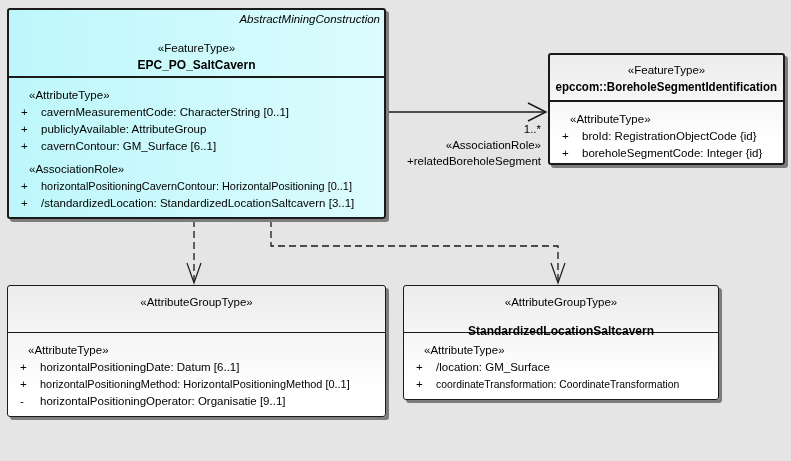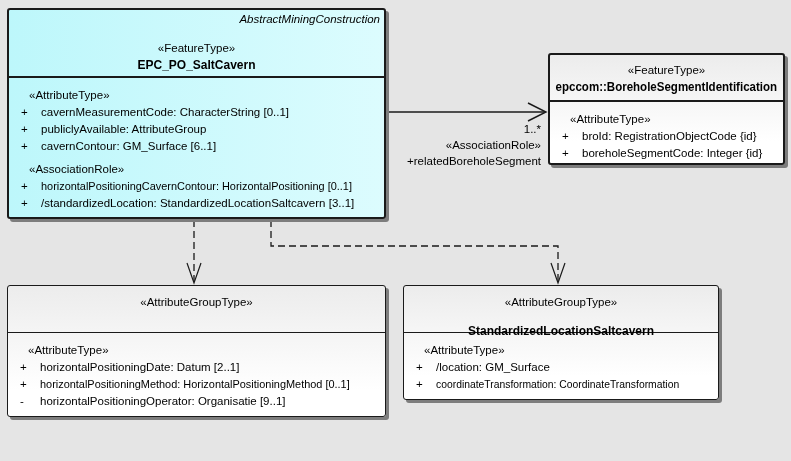--- a/index.html
+++ b/index.html
@@ -123,21 +123,21 @@
   </div>
 
   <div class="uml-box thin fill-neutral" style="left:7px;top:285px;width:379px;height:132px;">
     <div class="box-header" style="height:47px;">
       <div class="stereotype-line" style="top:10px;">«AttributeGroupType»</div>
     </div>
     <div class="attr-section">
       <div class="attr-header">«AttributeType»</div>
       <div class="attr-row">
         <span class="attr-vis">+</span>
-        <span class="attr-text">horizontalPositioningDate: Datum [2..1]</span>
+        <span class="attr-text">horizontalPositioningDate: Datum [6..1]</span>
       </div>
       <div class="attr-row">
         <span class="attr-vis">+</span>
         <span class="attr-text sq95">horizontalPositioningMethod: HorizontalPositioningMethod [0..1]</span>
       </div>
       <div class="attr-row">
         <span class="attr-vis">-</span>
         <span class="attr-text">horizontalPositioningOperator: Organisatie [9..1]</span>
       </div>
     </div>

